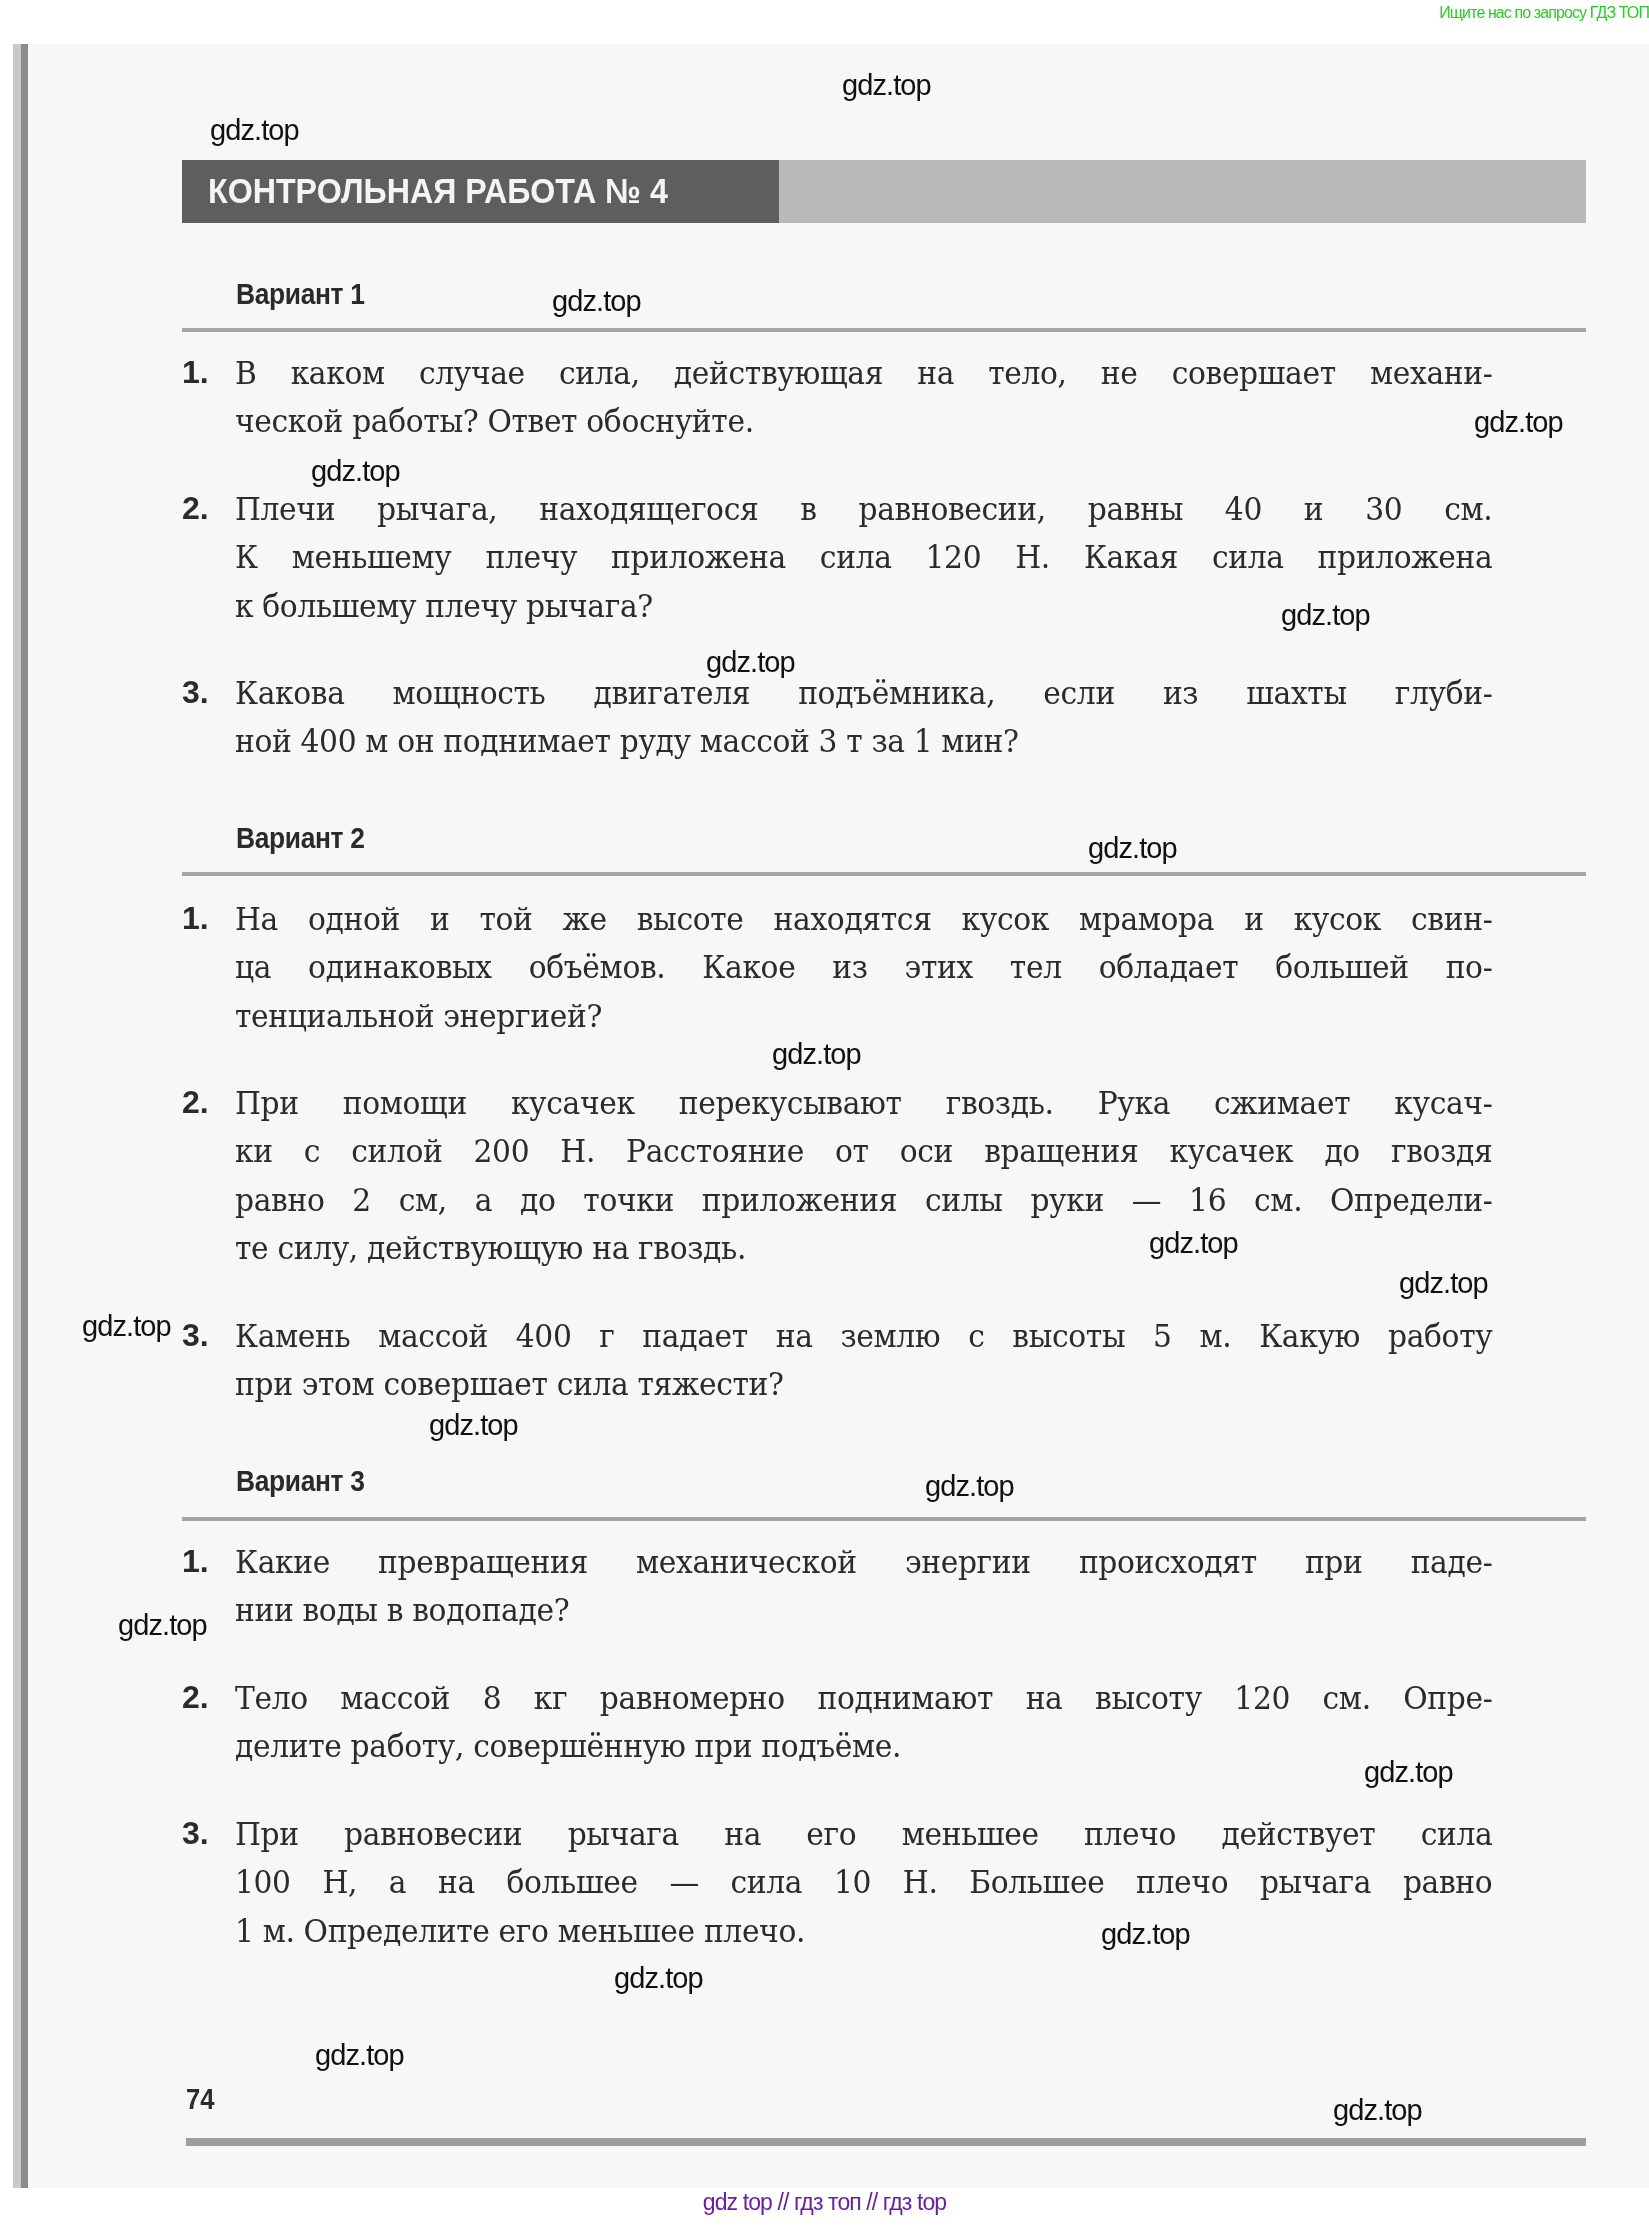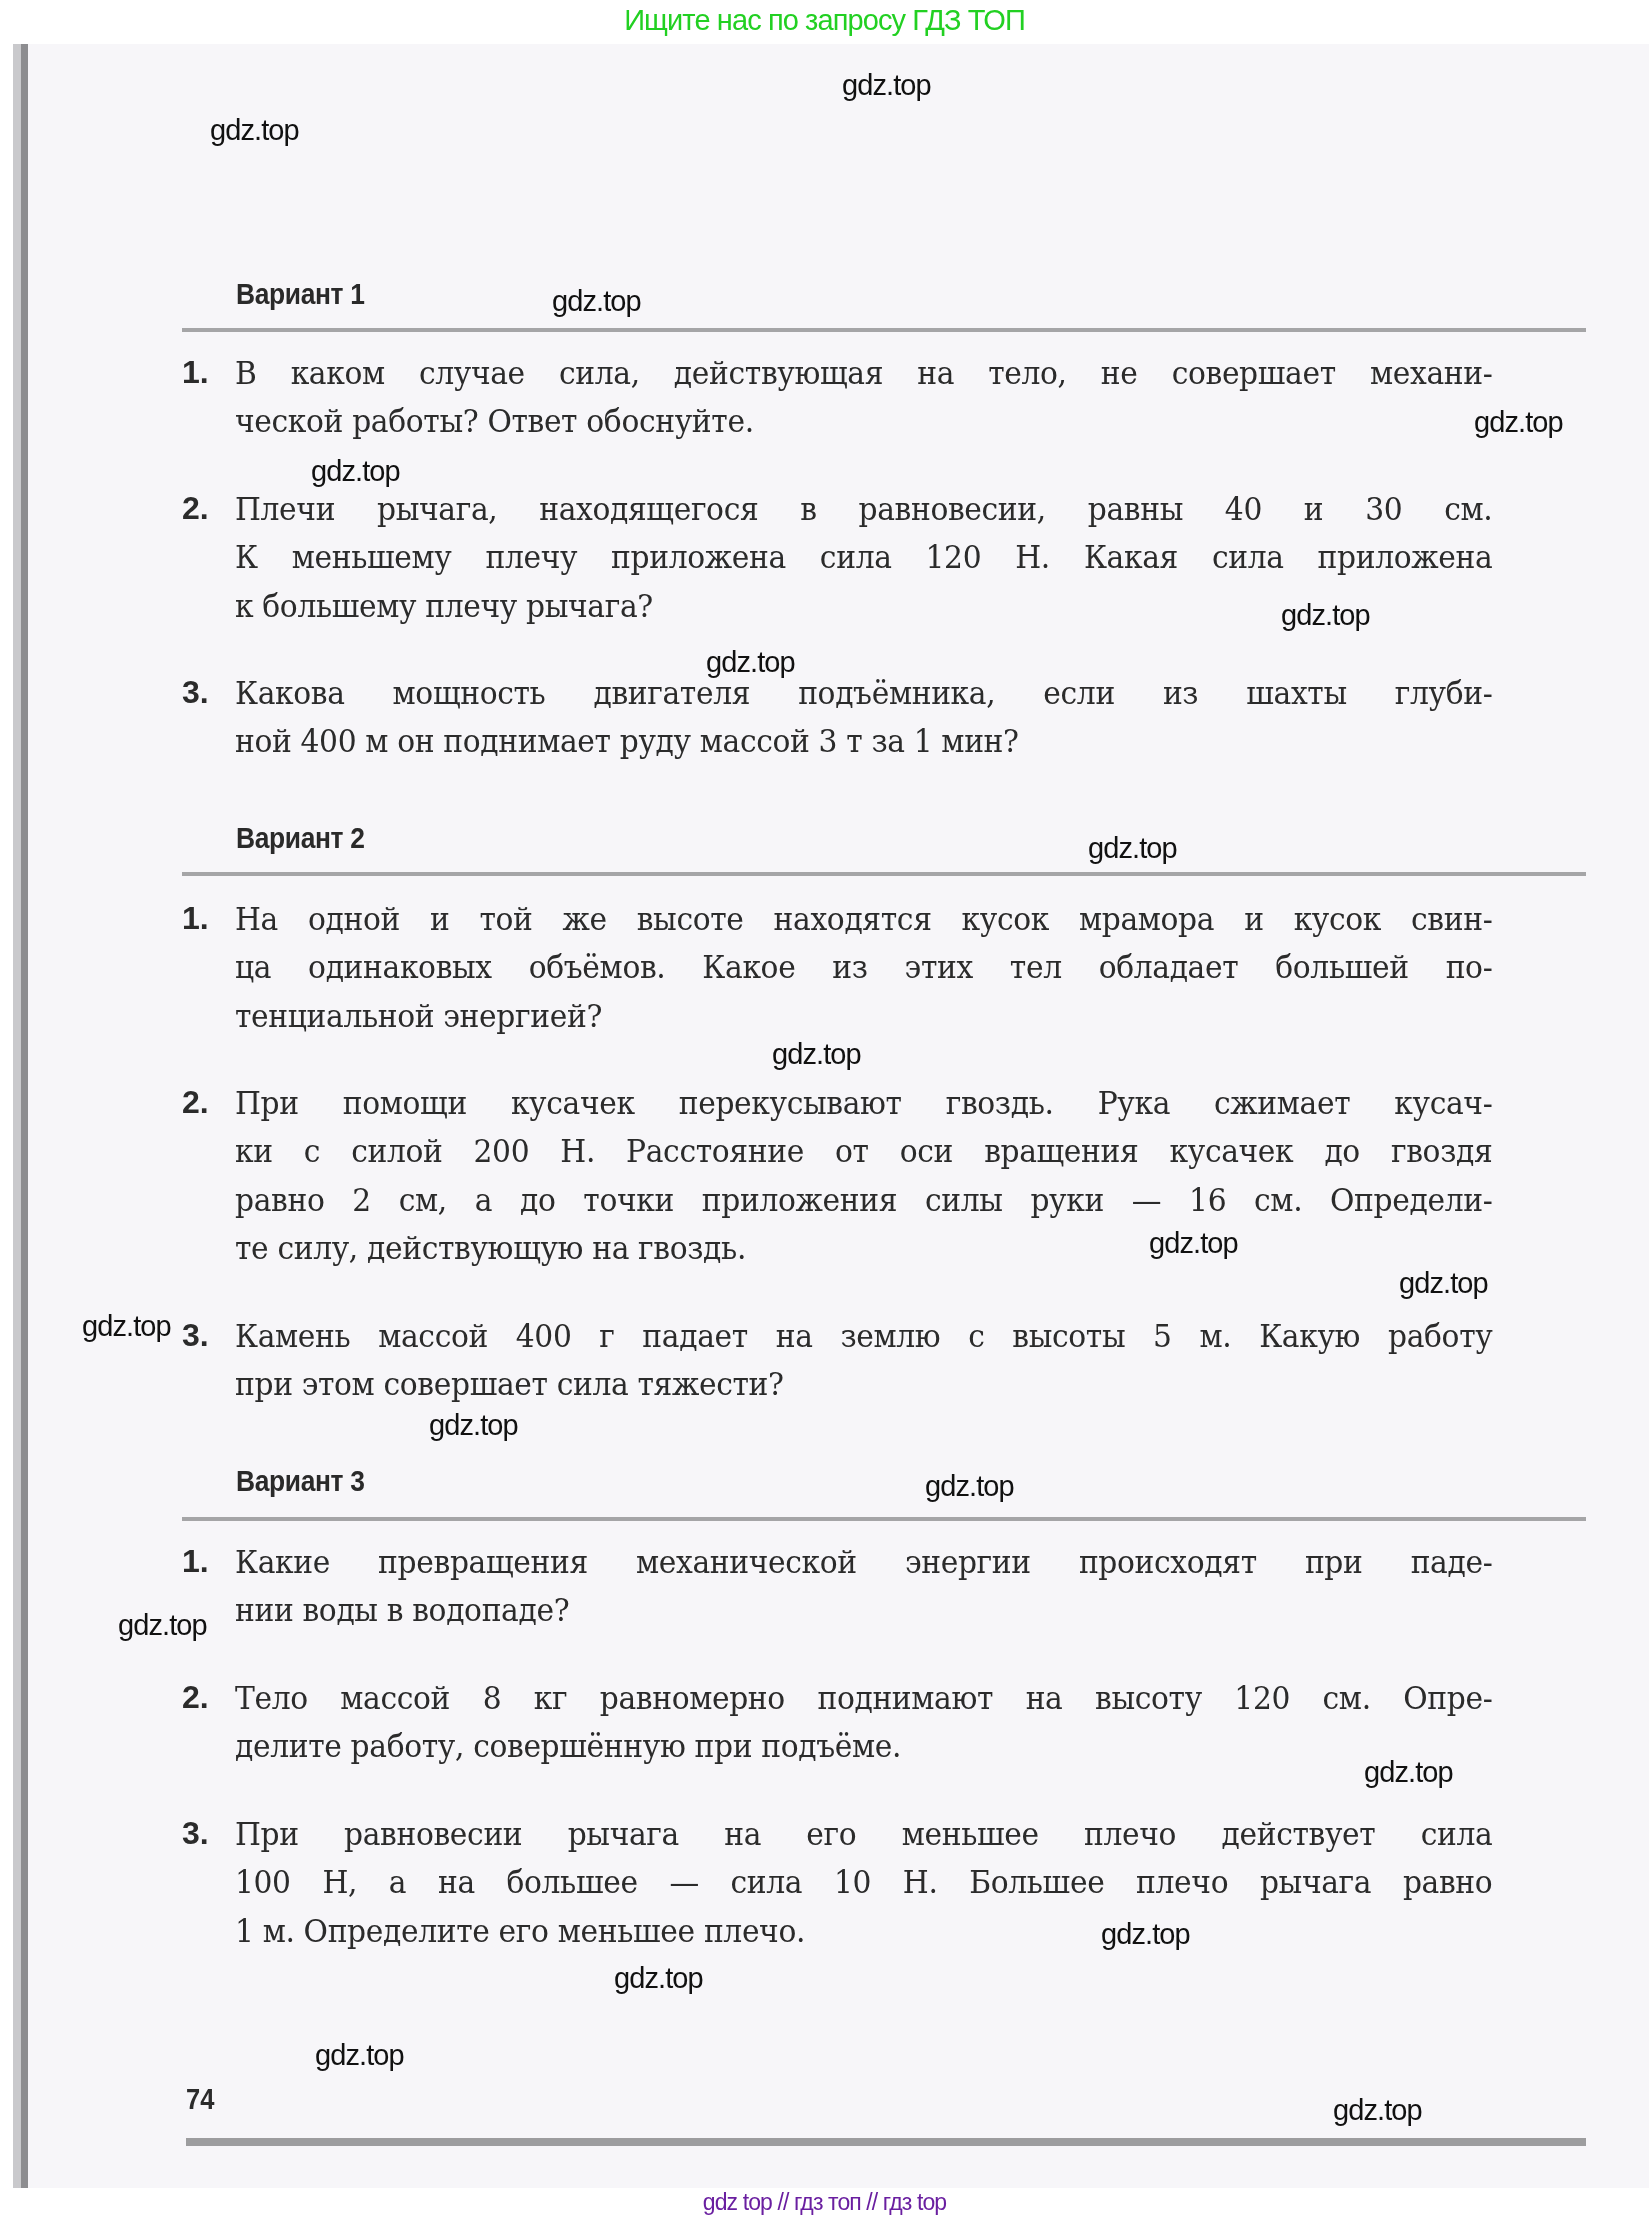--- a/index.html
+++ b/index.html
@@ -2,22 +2,22 @@
 <html style="font-size:14px"><head>
 <meta charset="utf-8">
 <style>
   html, body { margin:0; padding:0; }
   body {
     width:1649px; height:2227px; position:relative; overflow:hidden;
     background:#ffffff;
     font-family:"DejaVu Serif", serif;
   }
   .top-banner {
-    position:absolute; left:0; top:3.5px; width:1649px; text-align:center;
-    color:#22d022; font-family:"Liberation Sans", sans-serif; font-size:29px;
+    position:absolute; left:0; top:3.5px; width:1649px; text-align:right;
+    color:#22d022; font-family:"Liberation Sans", sans-serif; font-size:16px;
     letter-spacing:-0.9px;
   }
   .page {
     position:absolute; left:13px; top:44px; width:1636px; height:2144px;
     background:#f7f6f9;
     border-left:8.8px solid #c9c9cc;
   }
   .page-shadow {
     position:absolute; left:0; top:0; width:7px; height:100%;
     background:#8d8d90;
@@ -79,20 +79,25 @@
   }
 </style>
 </head>
 <body>
 
 <div class="top-banner">Ищите нас по запросу ГДЗ ТОП</div>
 
 <div class="page">
   <div class="page-shadow"></div>
 
+  <div class="header-bar">
+    <div class="header-dark">
+      <div class="header-title">КОНТРОЛЬНАЯ РАБОТА № 4</div>
+    </div>
+  </div>
 
   <div class="variant-title" style="top:233px;">Вариант 1</div>
   <div class="rule" style="top:284px;"></div>
 
   <div class="question" style="top:310px;">
     <span class="q-num">1.</span>
     <div class="q-line" style="top:0px;">В каком случае сила, действующая на тело, не совершает механи-</div>
     <div class="q-line last" style="top:48px;">ческой работы? Ответ обоснуйте.</div>
   </div>
 

